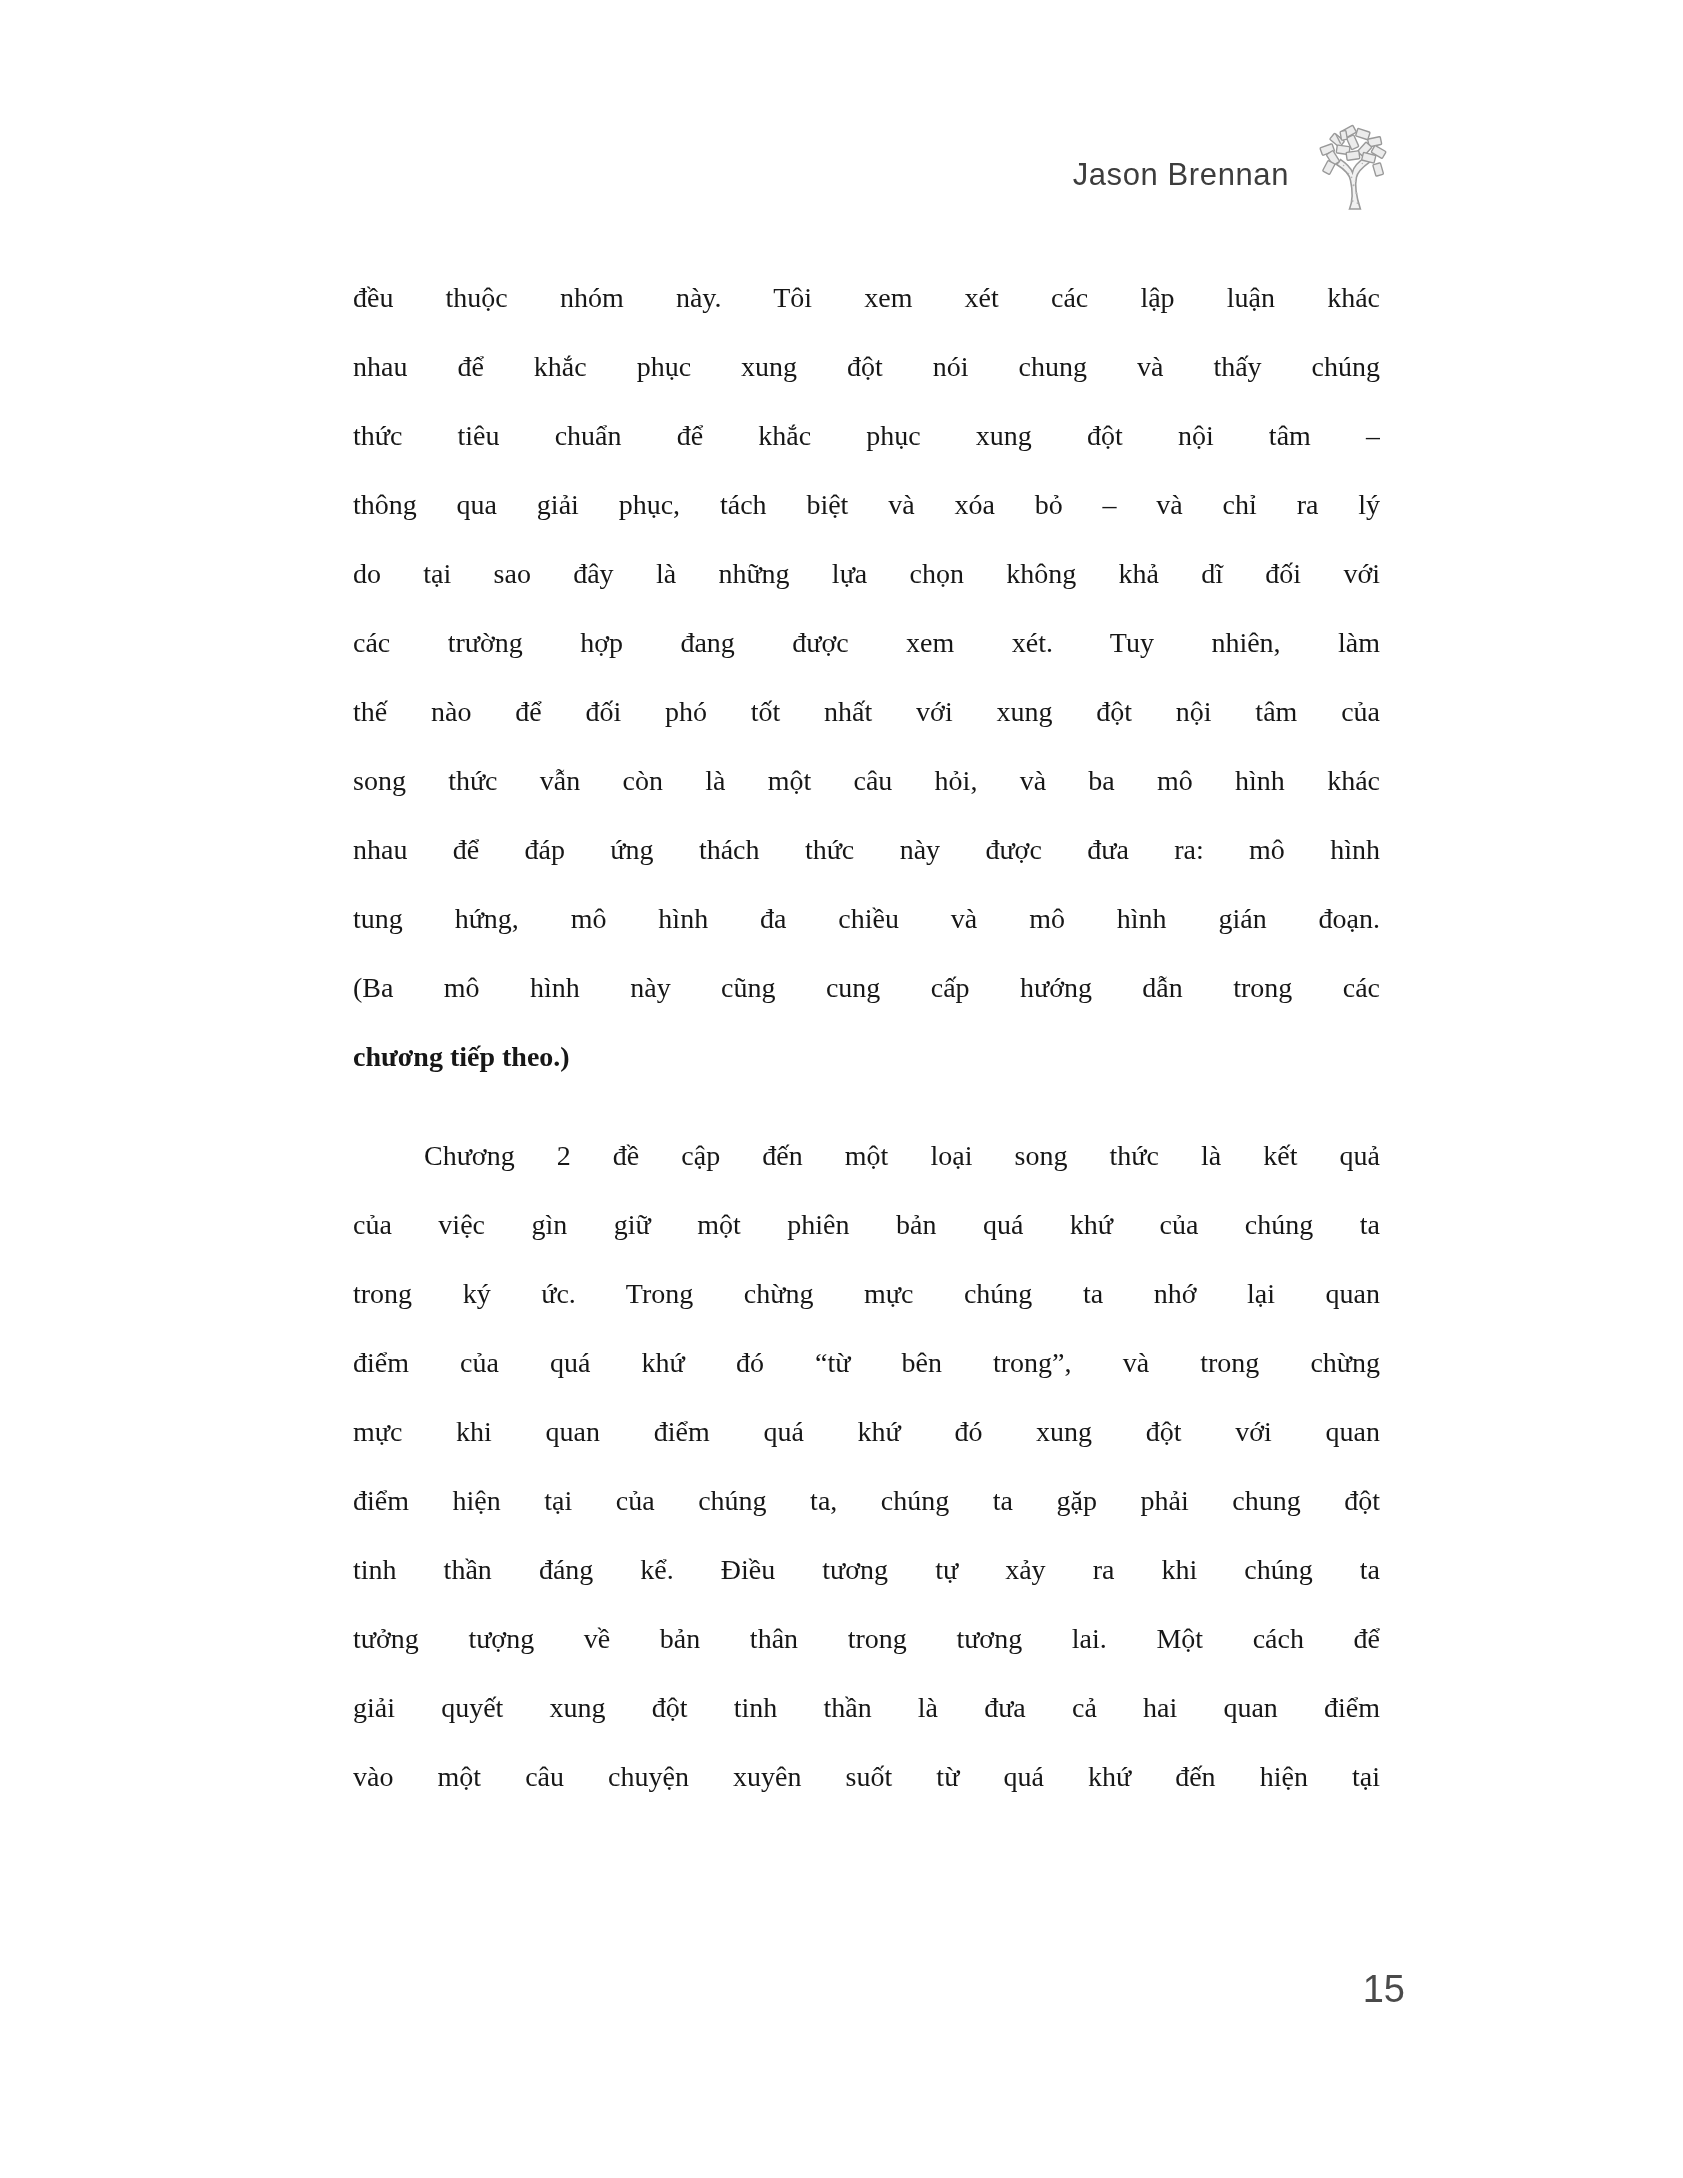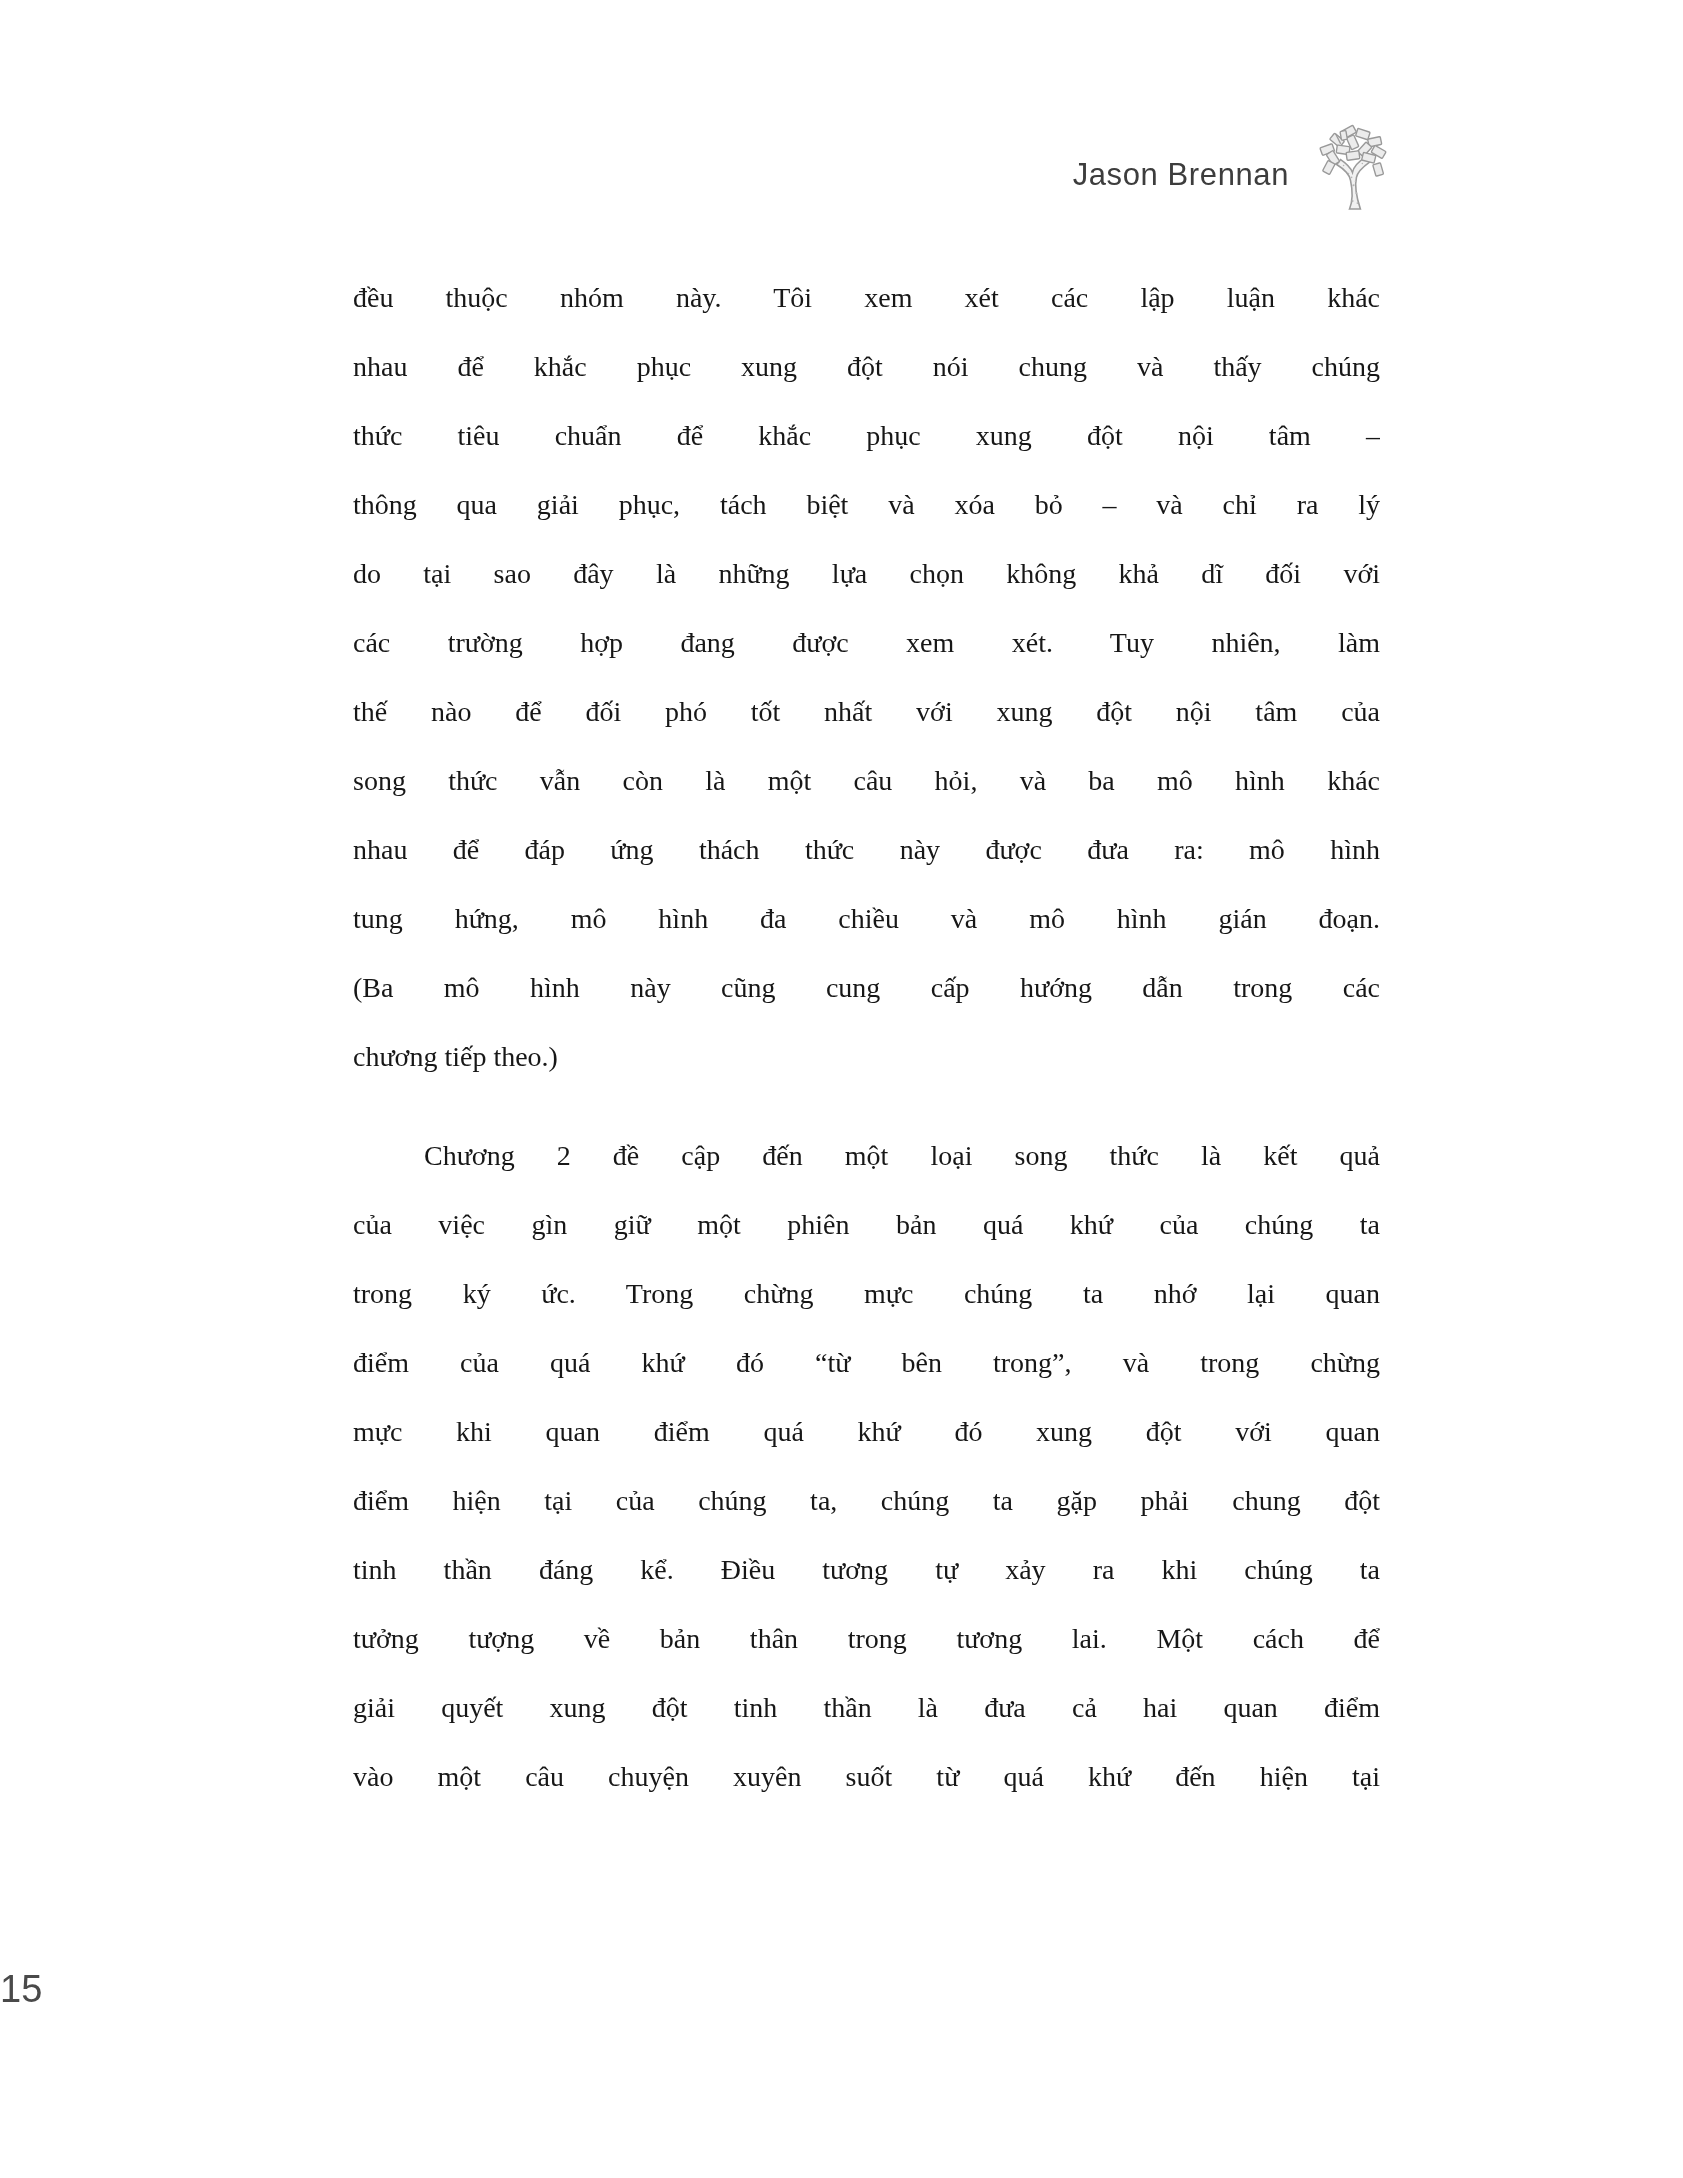--- a/index.html
+++ b/index.html
@@ -53,33 +53,35 @@
   }
   .para { margin: 0; }
   .para + .para { margin-top: 30px; }
   .line {
     line-height: 69px;
     text-align: justify;
     text-align-last: justify;
     overflow: hidden;
     white-space: normal;
   }
-  .line.align-left { text-align-last: left; }
+  .line.align-left { text-align-last: left; font-weight: bold; }
   .line.indent { text-indent: 71px; }
 
   
   .page-number {
     position: absolute;
     top: 1968px;
     left: 0;
     width: 1378px;
+    text-align: right;
     font-family: "Liberation Sans", "DejaVu Sans", sans-serif;
     font-size: 38px;
     font-weight: 400;
     color: #4a4a4a;
+    padding-left: 27px;
   }
 </style>
 </head>
 <body>
 
 <div id="page">
 
   <div class="running-header">
     <span class="author-name">Jason Brennan</span>
     <span class="logo-wrap">

